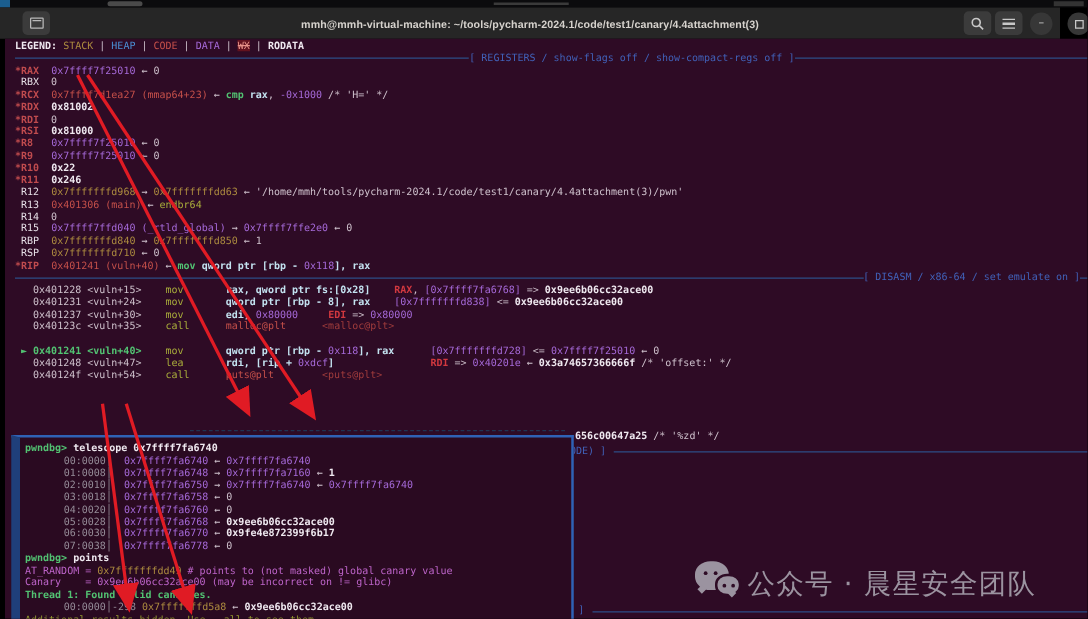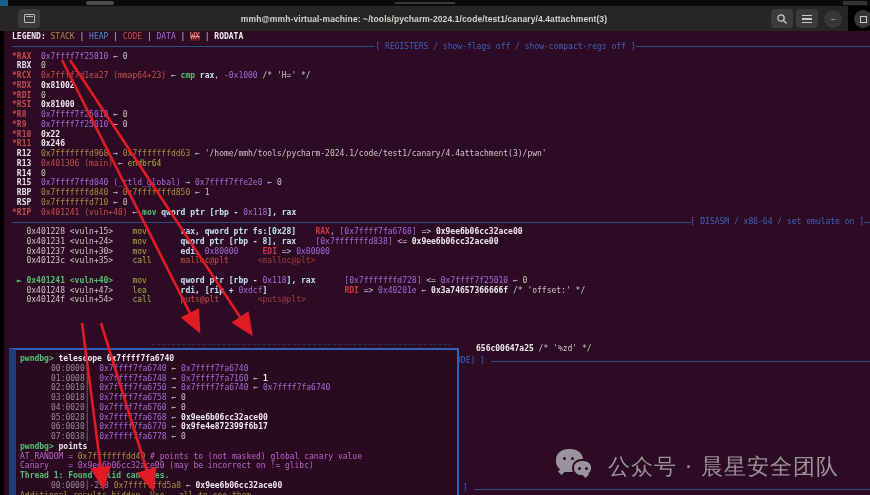--- a/index.html
+++ b/index.html
@@ -38,21 +38,21 @@
   #screen { position:absolute; left:4px; top:31px; width:870px; height:464px; background:#2e0b25; }
 
   
   #term-lines { position:absolute; left:8px; top:1px; width:858px; }
   .tline { height:9.75px; line-height:9.75px; font-size:8px; white-space:pre; letter-spacing:0; }
 
   
   .s-t  { color:#cfc2cd; }
   .s-b  { color:#efe9f0; font-weight:bold; }
   .s-rn { color:#c04b4e; font-weight:bold; }
-  .s-rb { color:#e6e0e7; font-weight:bold; }
+  .s-rb { color:#e6e0e7; font-weight:normal; }
   .s-pu { color:#a569d8; }
   .s-yl { color:#ac8b3f; }
   .s-rd { color:#c5504a; }
   .s-gn { color:#52c272; font-weight:bold; }
   .s-mn { color:#a9ad3b; font-weight:normal; }
   .s-cy { color:#c3e2f0; font-weight:bold; }
   .s-dv { color:#4161b8; }
   .s-dr { color:#a03c3c; }
   .s-er { color:#d1383f; font-weight:bold; }
   .s-mg { color:#bd64c9; }
@@ -75,21 +75,21 @@
   
   .frag { position:absolute; font-size:8px; line-height:9.75px; white-space:pre; }
   .hline { position:absolute; height:0; border-top:1px solid #2c4e86; }
   #dim-divider { position:absolute; left:148px; top:313px; width:300px; border-top:1px dashed #1e3f5e; opacity:.8; }
 
   
   #arrows { position:absolute; left:0; top:0; width:870px; height:495px; pointer-events:none; }
 
   
   #watermark { position:absolute; left:556px; top:446px; width:312px; height:42px;
-               display:flex; align-items:center; gap:10px; opacity:.92; }
+               display:flex; align-items:center; opacity:.92; }
   #wechat-icon { position:relative; width:42px; height:36px; flex:0 0 auto; }
   .bub { position:absolute; background:#a59fab; border-radius:46% 46% 46% 46%; }
   .bub.big   { left:0;  top:0;  width:27px; height:23px; }
   .bub.small { left:16px; top:10px; width:21px; height:18px; border:2px solid #2e0b25; }
   .bub .eye { position:absolute; width:3px; height:3px; background:#2e0b25; border-radius:50%; }
   .bub.big .eye.l { left:7px; top:8px; } .bub.big .eye.r { left:15px; top:8px; }
   .bub.small .eye.l { left:4px; top:6px; } .bub.small .eye.r { left:11px; top:6px; }
   .bub .tail { position:absolute; width:5px; height:5px; background:inherit; transform:rotate(45deg); }
   .bub.big .tail { left:3px; bottom:-2px; } .bub.small .tail { right:3px; bottom:-2px; }
   #watermark-text { font-family:"DejaVu Sans", sans-serif; font-size:22px; color:#a59fab;
@@ -153,21 +153,21 @@
       <div class="tline"><span class="s-t">   0x401231 &lt;vuln+24&gt;    </span><span class="s-mn">mov</span><span class="s-t">       </span><span class="s-cy">qword ptr [rbp - 8], rax</span><span class="s-t">    </span><span class="s-pu">[0x7fffffffd838]</span><span class="s-t"> &lt;= </span><span class="s-b">0x9ee6b06cc32ace00</span></div>
       <div class="tline"><span class="s-t">   0x401237 &lt;vuln+30&gt;    </span><span class="s-mn">mov</span><span class="s-t">       </span><span class="s-cy">edi, </span><span class="s-pu">0x80000</span><span class="s-t">     </span><span class="s-er">EDI</span><span class="s-t"> =&gt; </span><span class="s-pu">0x80000</span></div>
       <div class="tline"><span class="s-t">   0x40123c &lt;vuln+35&gt;    </span><span class="s-mn">call</span><span class="s-t">      </span><span class="s-rd">malloc@plt</span><span class="s-t">      </span><span class="s-dr">&lt;malloc@plt&gt;</span></div>
       <div class="tline"><span class="s-t"></span></div>
       <div class="tline"><span class="s-gn"> ► 0x401241 &lt;vuln+40&gt;    </span><span class="s-mn">mov</span><span class="s-t">       </span><span class="s-cy">qword ptr [rbp - </span><span class="s-pu">0x118</span><span class="s-cy">], rax</span><span class="s-t">      </span><span class="s-pu">[0x7fffffffd728]</span><span class="s-t"> &lt;= </span><span class="s-pu">0x7ffff7f25010</span><span class="s-t"> ← 0</span></div>
       <div class="tline"><span class="s-t">   0x401248 &lt;vuln+47&gt;    </span><span class="s-mn">lea</span><span class="s-t">       </span><span class="s-cy">rdi, [rip + </span><span class="s-pu">0xdcf</span><span class="s-cy">]</span><span class="s-t">                </span><span class="s-er">RDI</span><span class="s-t"> =&gt; </span><span class="s-pu">0x40201e</span><span class="s-t"> ← </span><span class="s-b">0x3a74657366666f</span><span class="s-t"> /* 'offset:' */</span></div>
       <div class="tline"><span class="s-t">   0x40124f &lt;vuln+54&gt;    </span><span class="s-mn">call</span><span class="s-t">      </span><span class="s-rd">puts@plt</span><span class="s-t">        </span><span class="s-dr">&lt;puts@plt&gt;</span></div>
     </div>
   <div id="dim-divider"></div>
   <div id="frags">
-      <div class="frag" style="left: 456px; top: 313px; margin-left: 16px;"><span class="s-b">656c00647a25</span><span class="s-t"> /* '%zd' */</span></div>
+      <div class="frag" style="left: 456px; top: 313px;"><span class="s-b">656c00647a25</span><span class="s-t"> /* '%zd' */</span></div>
       <div class="frag" style="left: 452px; top: 325px;"><span class="s-dv">ODE) ]</span></div>
       <div class="frag" style="left: 449px; top: 452px;"><span class="s-dv">&lt; ]</span></div>
       <div class="hline" style="left: 487px; top: 330px; width: 379px;"></div>
       <div class="hline" style="left: 470px; top: 458px; width: 396px;"></div>
     </div>
   <div id="overlay">
     <div id="overlay-lines">
         <div class="tline"><span class="s-gn">pwndbg&gt; </span><span class="s-b">telescope 0x7ffff7fa6740</span></div>
         <div class="tline"><span class="s-gy">00:0000│  </span><span class="s-pu">0x7ffff7fa6740</span><span class="s-t"> ← </span><span class="s-pu">0x7ffff7fa6740</span></div>
         <div class="tline"><span class="s-gy">01:0008│  </span><span class="s-pu">0x7ffff7fa6748</span><span class="s-t"> → </span><span class="s-pu">0x7ffff7fa7160</span><span class="s-t"> ← </span><span class="s-b">1</span></div>

